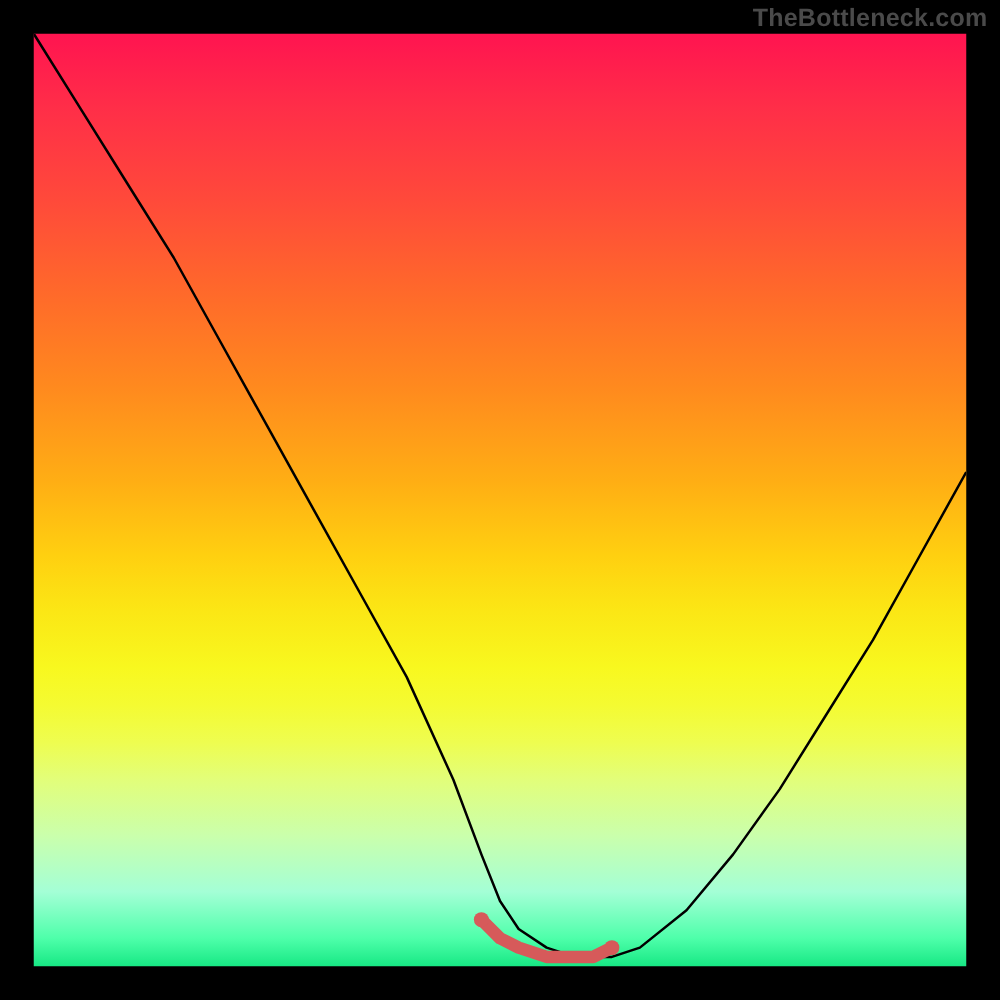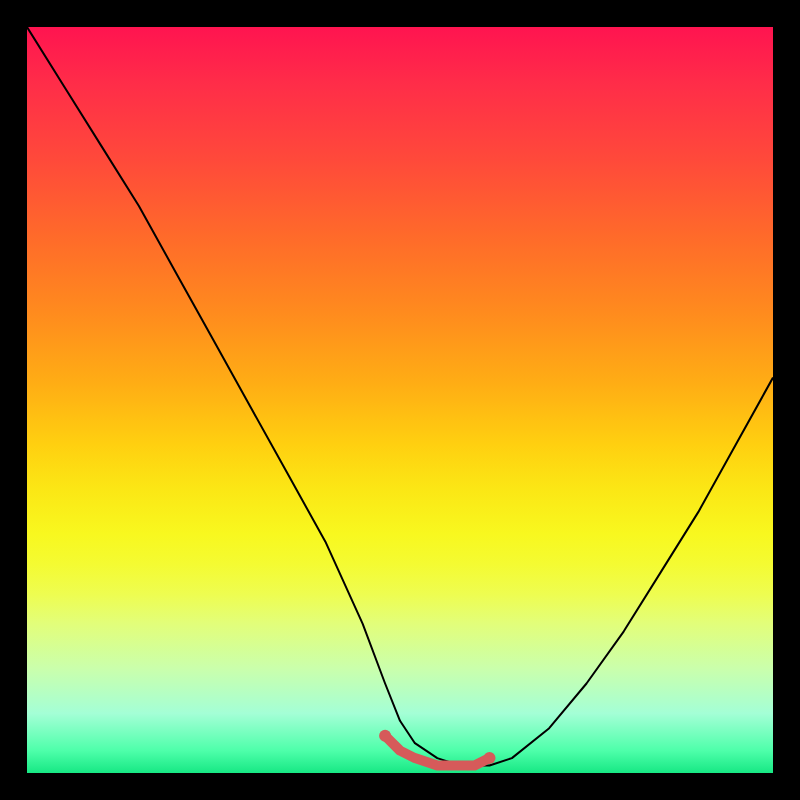--- a/index.html
+++ b/index.html
@@ -59,20 +59,21 @@
     font-size: 20px;
     font-weight: 600;
     letter-spacing: 0.2px;
     user-select: none;
   }
 </style>
 </head>
 <body>
 
 <div class="frame">
+  <div class="watermark">TheBottleneck.com</div>
 
   <div class="plot-area">
     <svg id="chart-svg" viewBox="0 0 746 746" preserveAspectRatio="none">
         <path d="M0.0 0.0 L37.3 59.7 L74.6 119.4 L111.9 179.0 L149.2 246.2 L186.5 313.3 L223.8 380.5 L261.1 447.6 L298.4 514.7 L335.7 596.8 L358.1 656.5 L373.0 693.8 L387.9 716.2 L410.3 731.1 L432.7 738.5 L447.6 738.5 L462.5 738.5 L484.9 731.1 L522.2 701.2 L559.5 656.5 L596.8 604.3 L634.1 544.6 L671.4 484.9 L708.7 417.8 L746.0 350.6" fill="none" stroke="#000000" stroke-width="2" stroke-linejoin="round"></path>
         <path d="M358.1 708.7 L373.0 723.6 L387.9 731.1 L410.3 738.5 L432.7 738.5 L447.6 738.5 L462.5 731.1" fill="none" stroke="#d65a5a" stroke-width="10" stroke-linecap="round" stroke-linejoin="round"></path>
         <circle cx="358.1" cy="708.7" r="6" fill="#d65a5a"></circle>
         <circle cx="462.5" cy="731.1" r="6" fill="#d65a5a"></circle>
       </svg>
   </div>
 </div>

